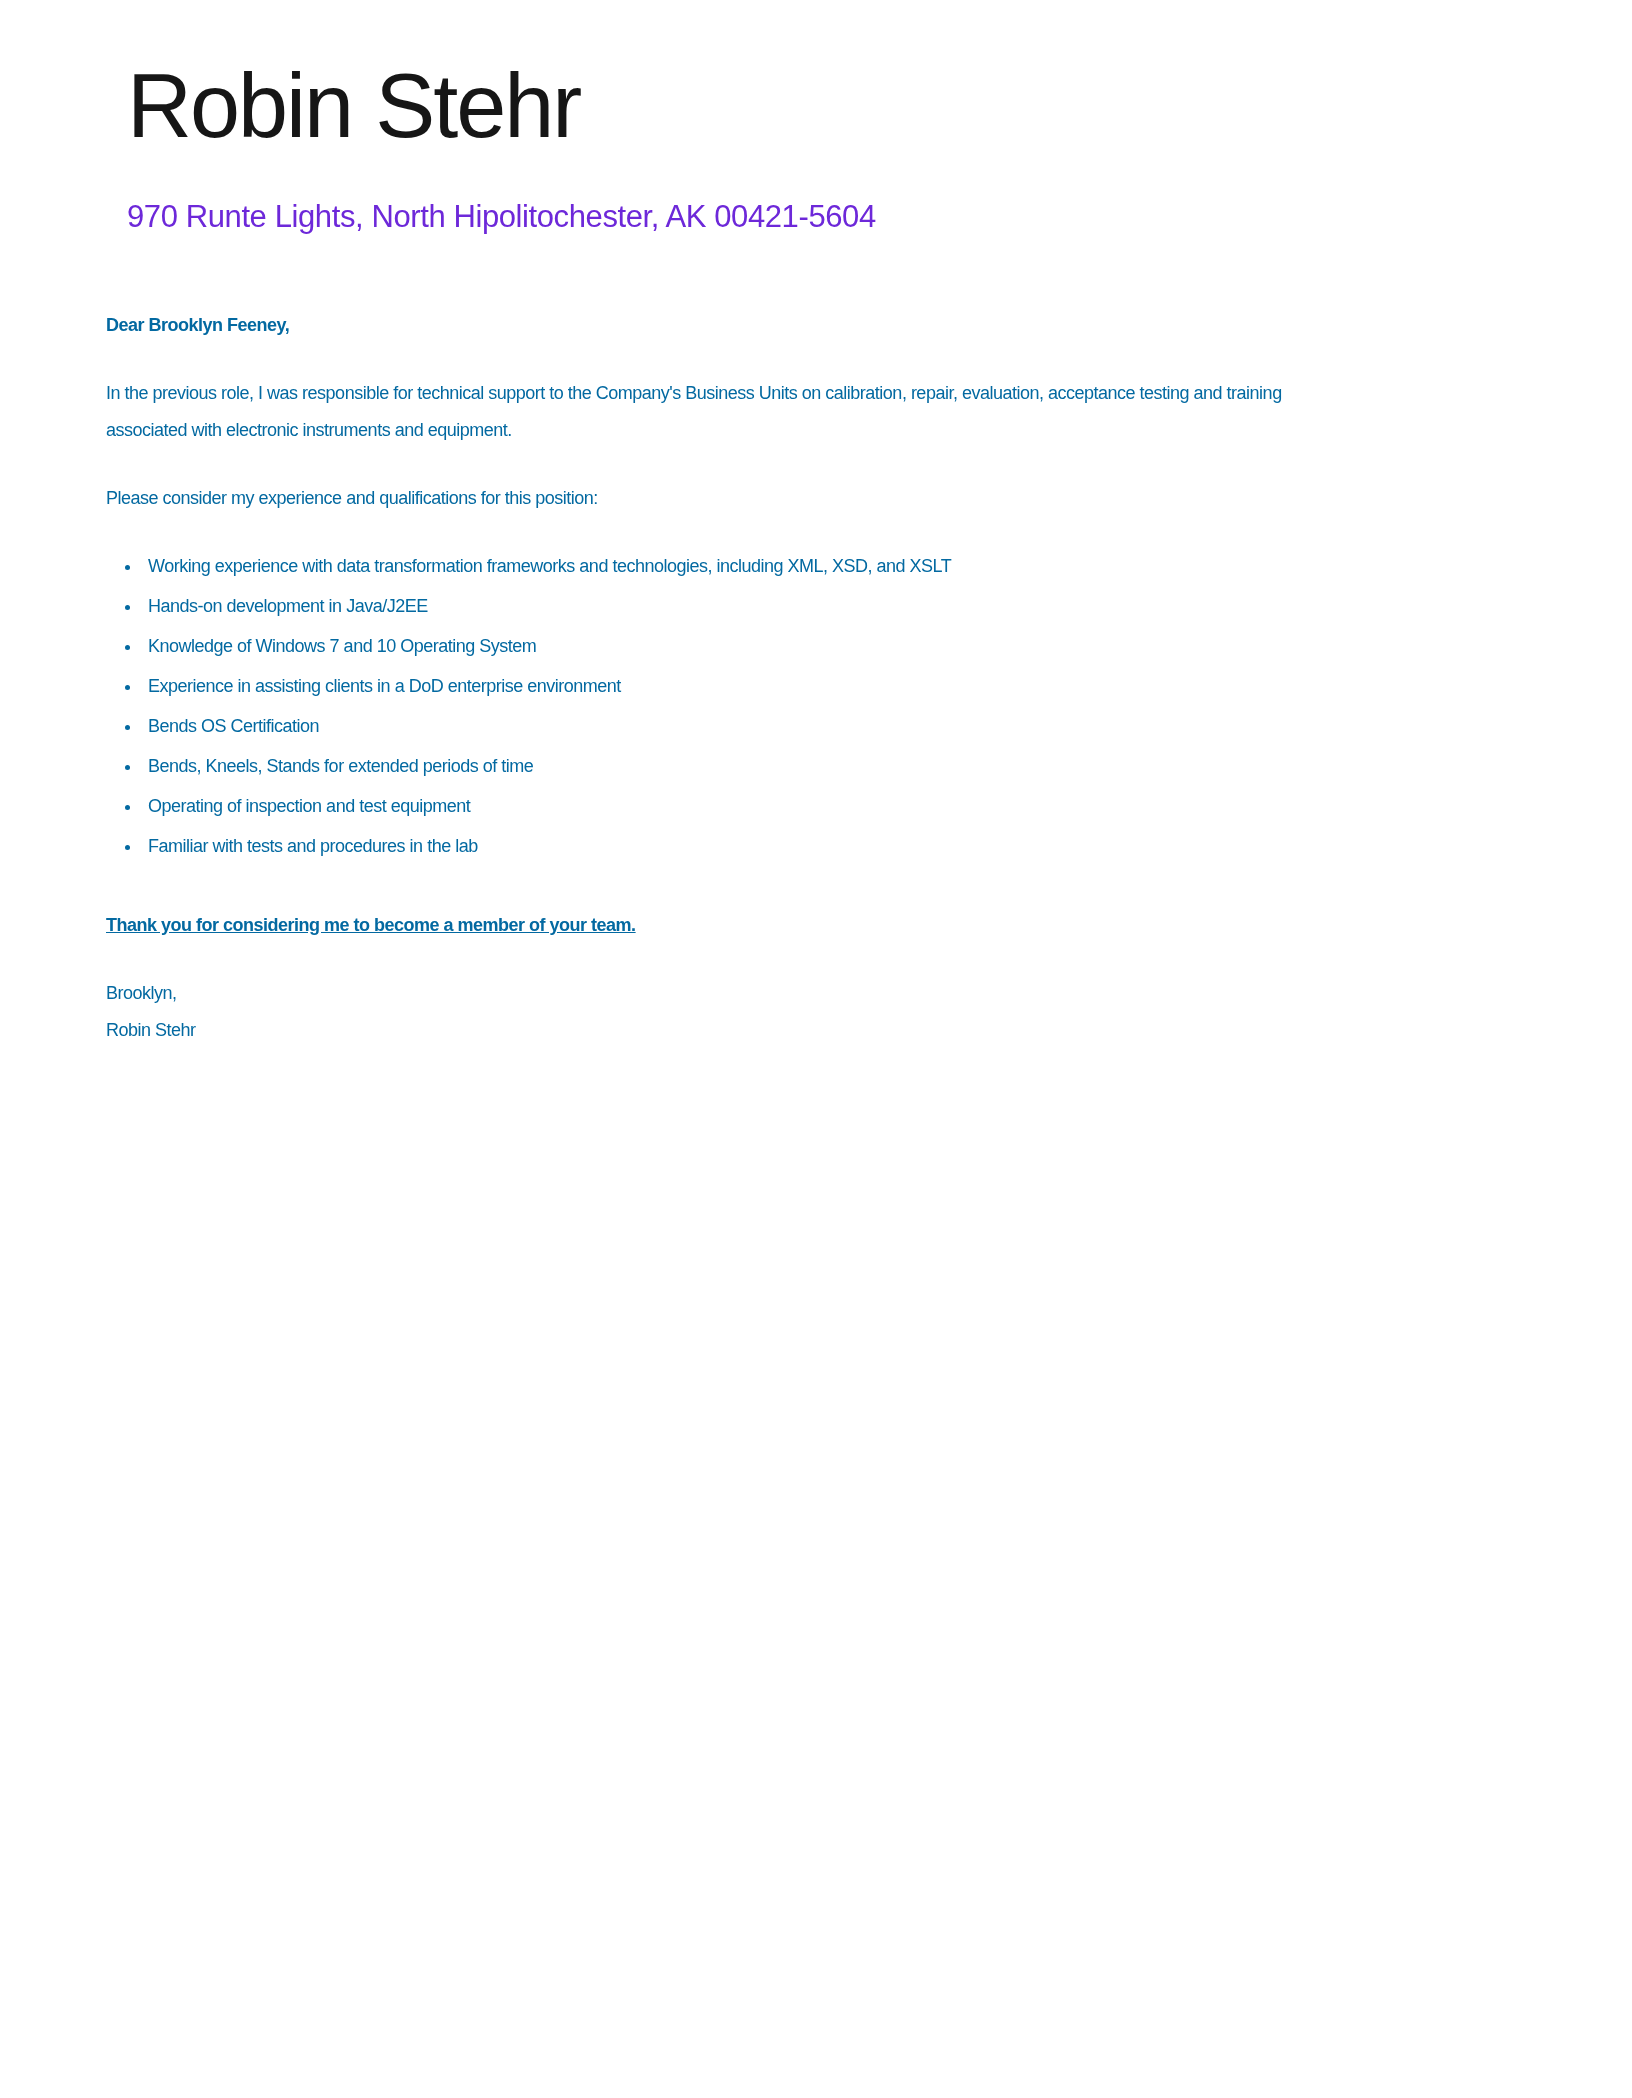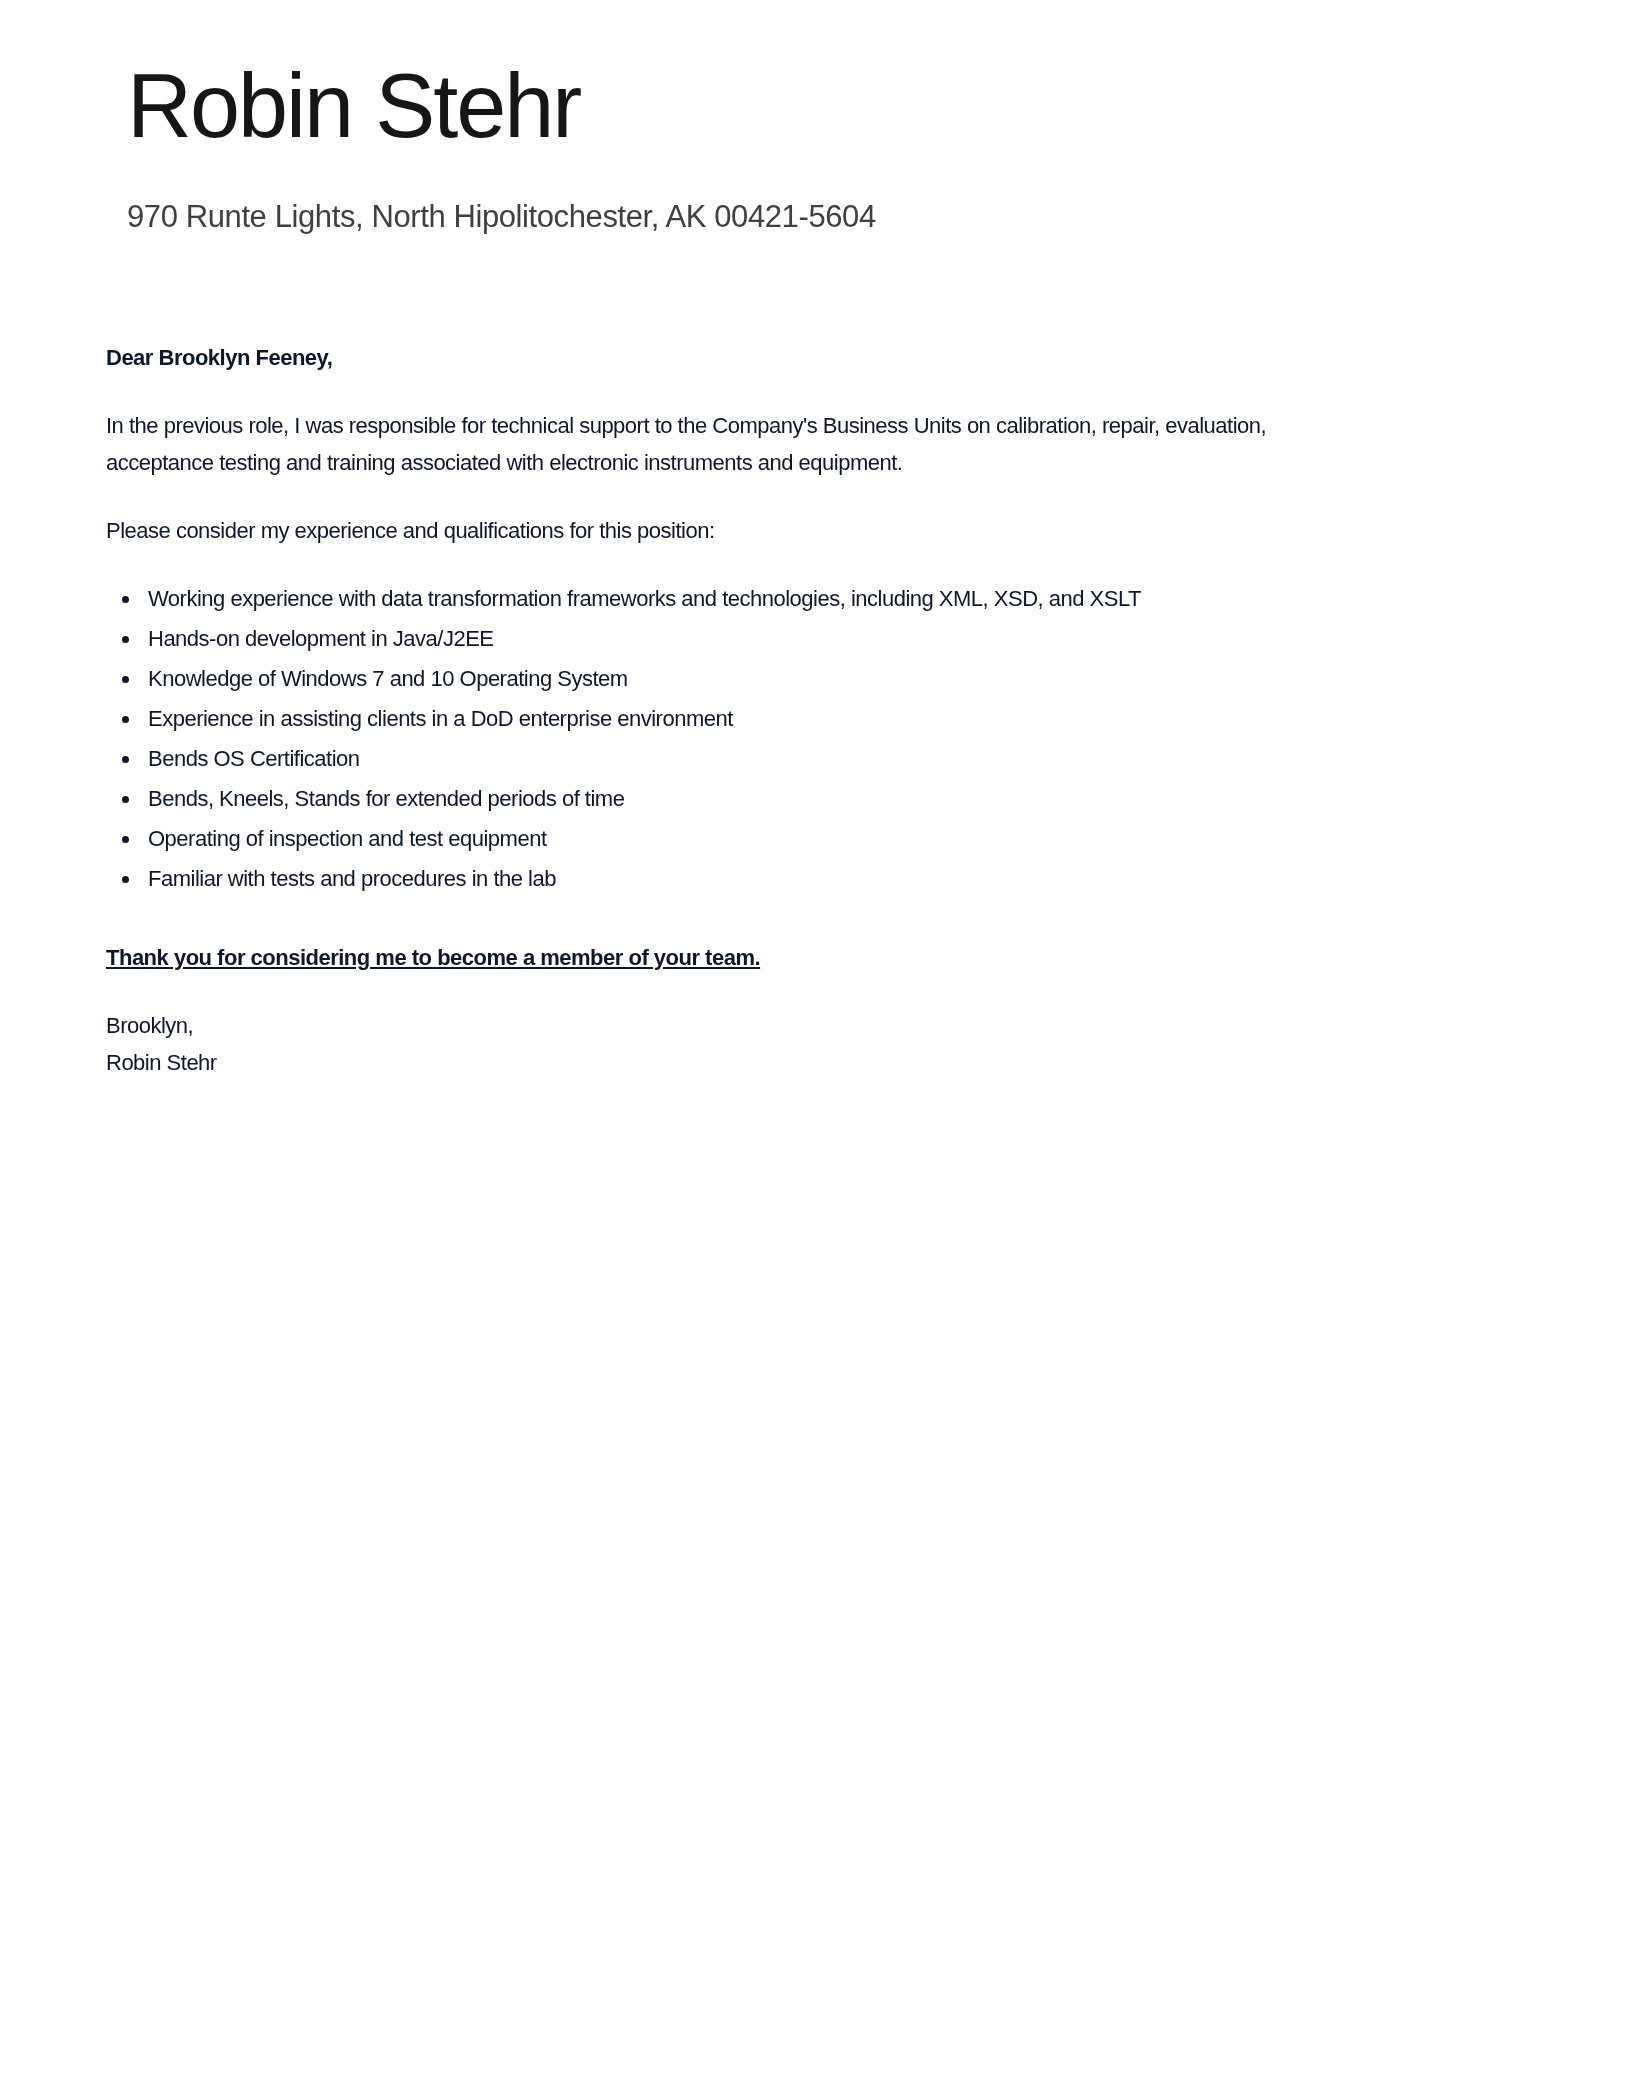--- a/index.html
+++ b/index.html
@@ -31,29 +31,29 @@
     line-height: 1.08;
     letter-spacing: -2px;
     white-space: nowrap;
     color: #161616;
   }
   .address-line {
     margin-top: 44px;
     font-size: 31px;
     line-height: 1.15;
     letter-spacing: -0.4px;
-    color: #404040;
+    color: #6d28d9;
   }
   .letter-body {
-    margin-top: 104px;
+    margin-top: 72px;
     max-width: 1440px;
-    font-size: 22px;
+    font-size: 18px;
     line-height: 37px;
     letter-spacing: -0.5px;
-    color: #0f172a;
+    color: #0369a1;
   }
   .letter-body p {
     margin: 0 0 31px 0;
   }
   .salutation {
     font-weight: 700;
   }
   .qualifications {
     list-style: disc;
     margin: 0 0 0 0;

